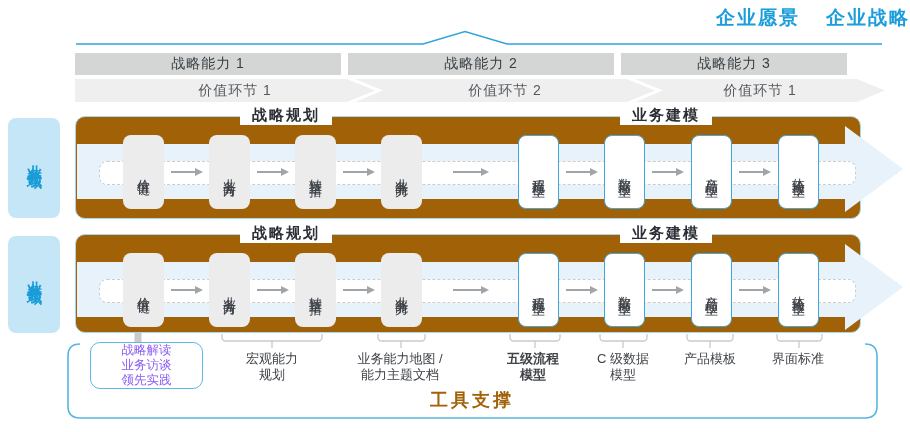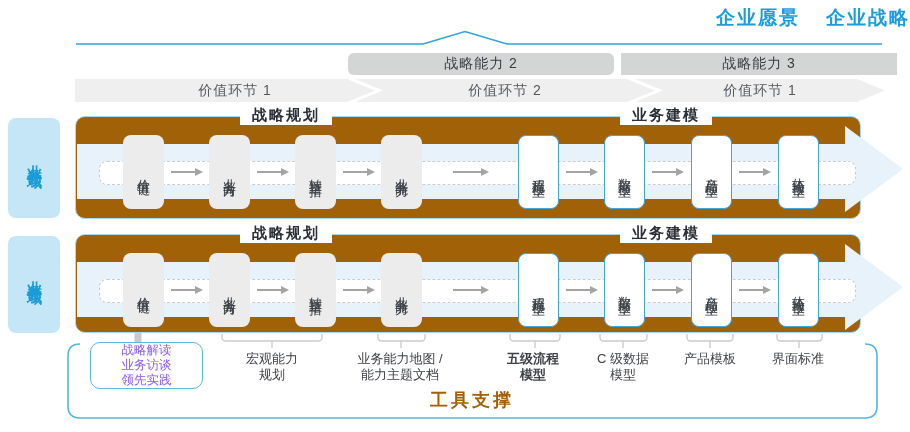--- a/index.html
+++ b/index.html
@@ -74,22 +74,23 @@
     </g>
 
     <path d="M80,344 Q68,344 68,356 L68,406 Q68,418 80,418 L865,418 Q877,418 877,406 L877,356 Q877,344 865,344" fill="none" stroke="#58B5E1" stroke-width="1.6"></path>
   </svg>
 
   <div class="title">
     <span>企业愿景</span>
     <span>企业战略</span>
   </div>
 
-  <div class="cap-bar" style="left:348px;width:266px;border-radius:6px;">战略能力 2</div>
-  <div class="cap-bar" style="left:621px;width:276px;">战略能力 3</div>
+  <div class="cap-bar" style="left:75px;width:266px;">战略能力 1</div>
+  <div class="cap-bar" style="left:348px;width:266px;">战略能力 2</div>
+  <div class="cap-bar" style="left:621px;width:226px;">战略能力 3</div>
 
   <div class="chev" style="left:75px;width:300px;clip-path:polygon(0 0,272px 0,300px 50%,272px 100%,0 100%);padding-left:10px;">价值环节 1</div>
   <div class="chev" style="left:355px;width:300px;clip-path:polygon(0 0,272px 0,300px 50%,272px 100%,0 100%,28px 50%);">价值环节 2</div>
   <div class="chev" style="left:635px;width:250px;clip-path:polygon(0 0,222px 0,250px 50%,222px 100%,0 100%,28px 50%);">价值环节 1</div>
 
   <div class="domain" style="top:118px;height:100px;">业务领域 1</div>
   <div class="domain" style="top:236px;height:97px;">业务领域 2</div>
 
   <div class="row" style="top:116px;">
     <div class="band"></div>

